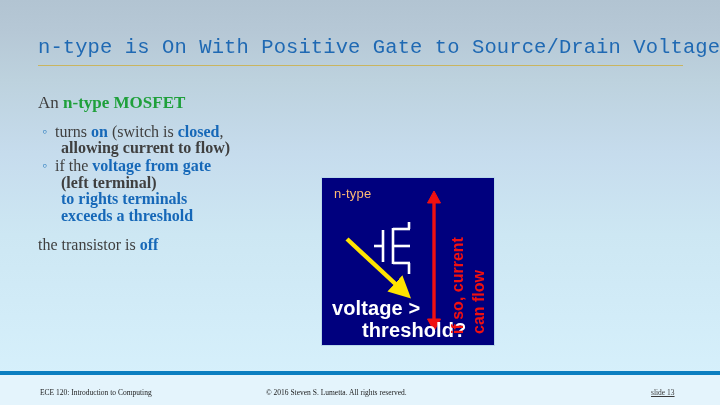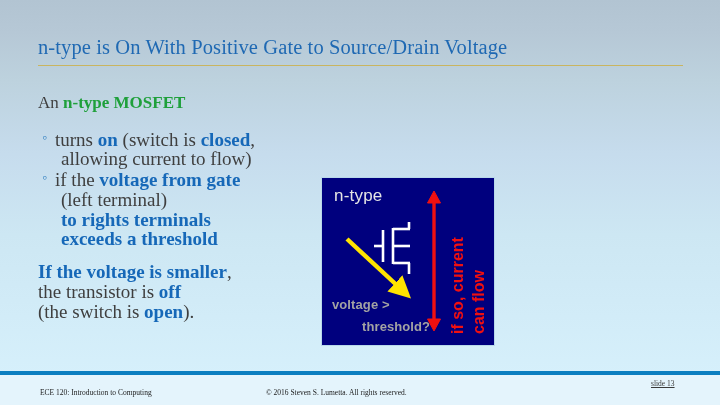--- a/index.html
+++ b/index.html
@@ -29,21 +29,21 @@
   }
 
   
   #title-block {
     position: absolute;
     left: 38px;
     top: 36px;
     width: 650px;
   }
   #page-title {
-    font-family: Liberation Serif, serif;
+    font-family: Liberation Mono, monospace;
     font-size: 20.5px;
     color: #1f69b3;
     letter-spacing: 0.1px;
     white-space: nowrap;
     line-height: 1.15;
   }
   #title-rule {
     margin-top: 5px;
     width: 645px;
     height: 1.6px;
@@ -53,86 +53,86 @@
   
   #body-text {
     position: absolute;
     left: 38px;
     top: 94px;
     width: 290px;
     font-family: "Liberation Serif", serif;
     color: #3f3f3f;
   }
   .line {
-    font-size: 19px;
+    font-size: 16px;
     line-height: 1.04;
     white-space: nowrap;
   }
-  .lead-line { font-size: 17px; margin-bottom: 18px; }
+  .lead-line { font-size: 17px; margin-bottom: 12px; }
   .b-green  { color: #1fa03b; font-weight: bold; }
   .b-blue   { color: #1668b8; font-weight: bold; }
 
   .bullet-item {
     position: relative;
     padding-left: 17px;
     margin-top: 1px;
   }
   .bullet-mark {
     position: absolute;
     left: 4px;
     top: 0px;
     font-size: 14px;
     color: #2f7fc0;
     line-height: 1.12;
   }
-  .sub-line { padding-left: 6px; }
+  .sub-line { padding-left: 6px; font-weight: bold; }
   .para-gap { height: 13px; }
 
   
   #diagram {
     position: absolute;
     left: 322px;
     top: 178px;
     width: 172px;
     height: 167px;
     background: #00007e;
     box-shadow: 0 0 0 1px #b8d8ea;
     overflow: hidden;
     font-family: "Liberation Sans", sans-serif;
   }
   #diagram-label {
     position: absolute;
     left: 12px;
     top: 8px;
-    color: #e5e5e5;
-    font-size: 17px;
+    color: #fdba74;
+    font-size: 13px;
     font-weight: normal;
     letter-spacing: 0.2px;
   }
   #mosfet-symbol {
     position: absolute;
     left: 52px;
     top: 44px;
   }
   #yellow-arrow {
     position: absolute;
     left: 22px;
     top: 58px;
   }
   #red-arrow {
     position: absolute;
     left: 102px;
     top: 12px;
   }
   .yellow-text {
     position: absolute;
-    color: #a3a3a3;
+    color: #ffffff;
     font-family: "Liberation Sans", sans-serif;
     font-weight: bold;
-    font-size: 13px;
+    font-size: 20px;
     letter-spacing: 0.1px;
     white-space: nowrap;
   }
   #yellow-line-1 { left: 10px; top: 119px; }
   #yellow-line-2 { left: 8px;  top: 141px; margin-left: 32px; }
 
   .red-text {
     position: absolute;
     color: #f01010;
     font-family: "Liberation Sans", sans-serif;
@@ -164,21 +164,21 @@
   }
   .footer-text {
     position: absolute;
     font-family: "Liberation Serif", serif;
     font-size: 7.5px;
     color: #1a1a1a;
     white-space: nowrap;
   }
   #footer-course    { left: 40px;  top: 388px; }
   #footer-copyright { left: 266px; top: 388px; }
-  #footer-slide     { left: 651px; top: 379px; color: #3a3a3a; text-decoration: underline; }
+  #footer-slide     { left: 651px; top: 388px; color: #3a3a3a; text-decoration: underline; }
 </style>
 </head>
 <body>
 
 <div id="slide">
 
   <div id="title-block">
     <div id="page-title">n-type is On With Positive Gate to Source/Drain Voltage</div>
     <div id="title-rule"></div>
   </div>
@@ -207,27 +207,21 @@
       <div class="line sub-line">
         <span>(left terminal)</span>
       </div>
       <div class="line sub-line b-blue">to rights terminals</div>
       <div class="line sub-line b-blue">exceeds a threshold</div>
     </div>
 
     <div class="para-gap"></div>
 
     <div class="line">
-      <span class="b-blue">If the voltage is smaller</span><span>,</span>
-    </div>
-    <div class="line">
       <span>the transistor is </span><span class="b-blue">off</span>
-    </div>
-    <div class="line">
-      <span>(the switch is </span><span class="b-blue">open</span><span>).</span>
     </div>
   </div>
 
   <div id="diagram">
 
     <div id="diagram-label">n-type</div>
 
     <svg id="mosfet-symbol" width="56" height="56" viewBox="0 0 56 56">
       <g stroke="#ffffff" stroke-width="2.6" fill="none" stroke-linecap="butt">
 

